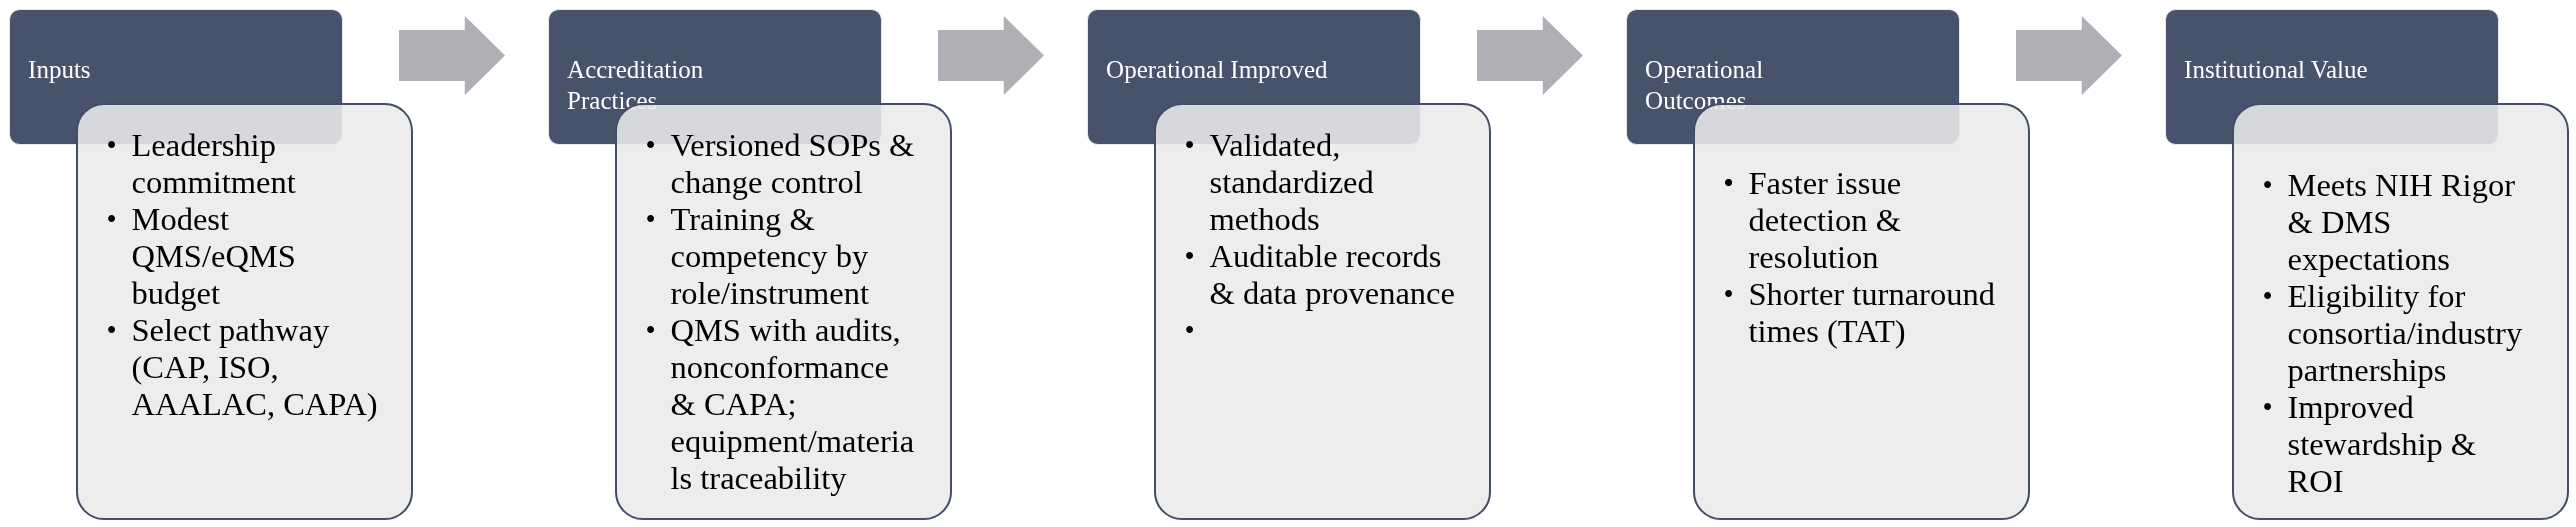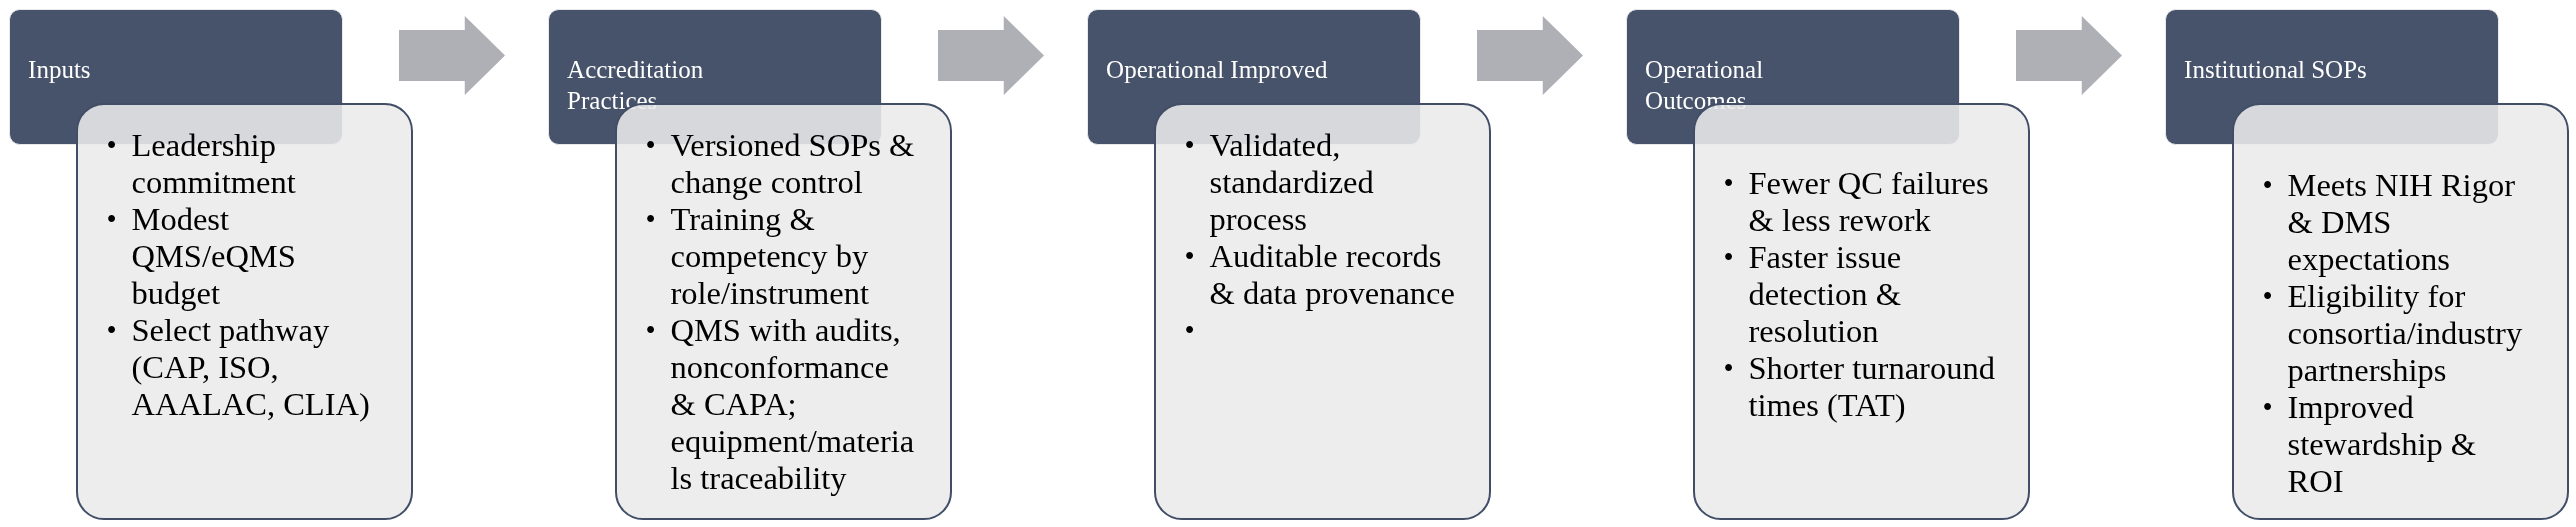--- a/index.html
+++ b/index.html
@@ -106,21 +106,21 @@
     </div>
     <div class="stage-body">
       <ul class="bullets">
         <li><span class="dot">•</span><span>Leadership
 commitment</span></li>
         <li><span class="dot">•</span><span>Modest
 QMS/eQMS
 budget</span></li>
         <li><span class="dot">•</span><span>Select pathway
 (CAP, ISO,
-AAALAC, CLIA)</span></li>
+AAALAC, CAPA)</span></li>
       </ul>
     </div>
   </div>
 
   <div class="flow-gap">
     <svg viewBox="0 0 137 102" aria-hidden="true">
       <polygon points="0,18 85,18 85,0 137,51 85,102 85,84 0,84"></polygon>
     </svg>
   </div>
 
@@ -152,61 +152,60 @@
   </div>
 
   <div class="stage s3">
     <div class="stage-header">
       <span>Operational Improved</span>
     </div>
     <div class="stage-body">
       <ul class="bullets">
         <li><span class="dot">•</span><span>Validated,
 standardized
-process</span></li>
+methods</span></li>
         <li><span class="dot">•</span><span>Auditable records
 &amp; data provenance</span></li>
         <li><span class="dot">•</span></li>
       </ul>
     </div>
   </div>
 
   <div class="flow-gap">
     <svg viewBox="0 0 137 102" aria-hidden="true">
       <polygon points="0,18 85,18 85,0 137,51 85,102 85,84 0,84"></polygon>
     </svg>
   </div>
 
   <div class="stage s4">
     <div class="stage-header">
       <span>Operational
 Outcomes</span>
     </div>
     <div class="stage-body">
       <ul class="bullets">
-        <li><span class="dot">•</span><span>Fewer QC failures
-&amp; less rework</span></li>
+        <li><span class="dot">•</span></li>
         <li><span class="dot">•</span><span>Faster issue
 detection &amp;
 resolution</span></li>
         <li><span class="dot">•</span><span>Shorter turnaround
 times (TAT)</span></li>
       </ul>
     </div>
   </div>
 
   <div class="flow-gap">
     <svg viewBox="0 0 137 102" aria-hidden="true">
       <polygon points="0,18 85,18 85,0 137,51 85,102 85,84 0,84"></polygon>
     </svg>
   </div>
 
   <div class="stage s5">
     <div class="stage-header">
-      <span>Institutional SOPs</span>
+      <span>Institutional Value</span>
     </div>
     <div class="stage-body">
       <ul class="bullets">
         <li><span class="dot">•</span><span>Meets NIH Rigor
 &amp; DMS
 expectations</span></li>
         <li><span class="dot">•</span><span>Eligibility for
 consortia/industry
 partnerships</span></li>
         <li><span class="dot">•</span><span>Improved

